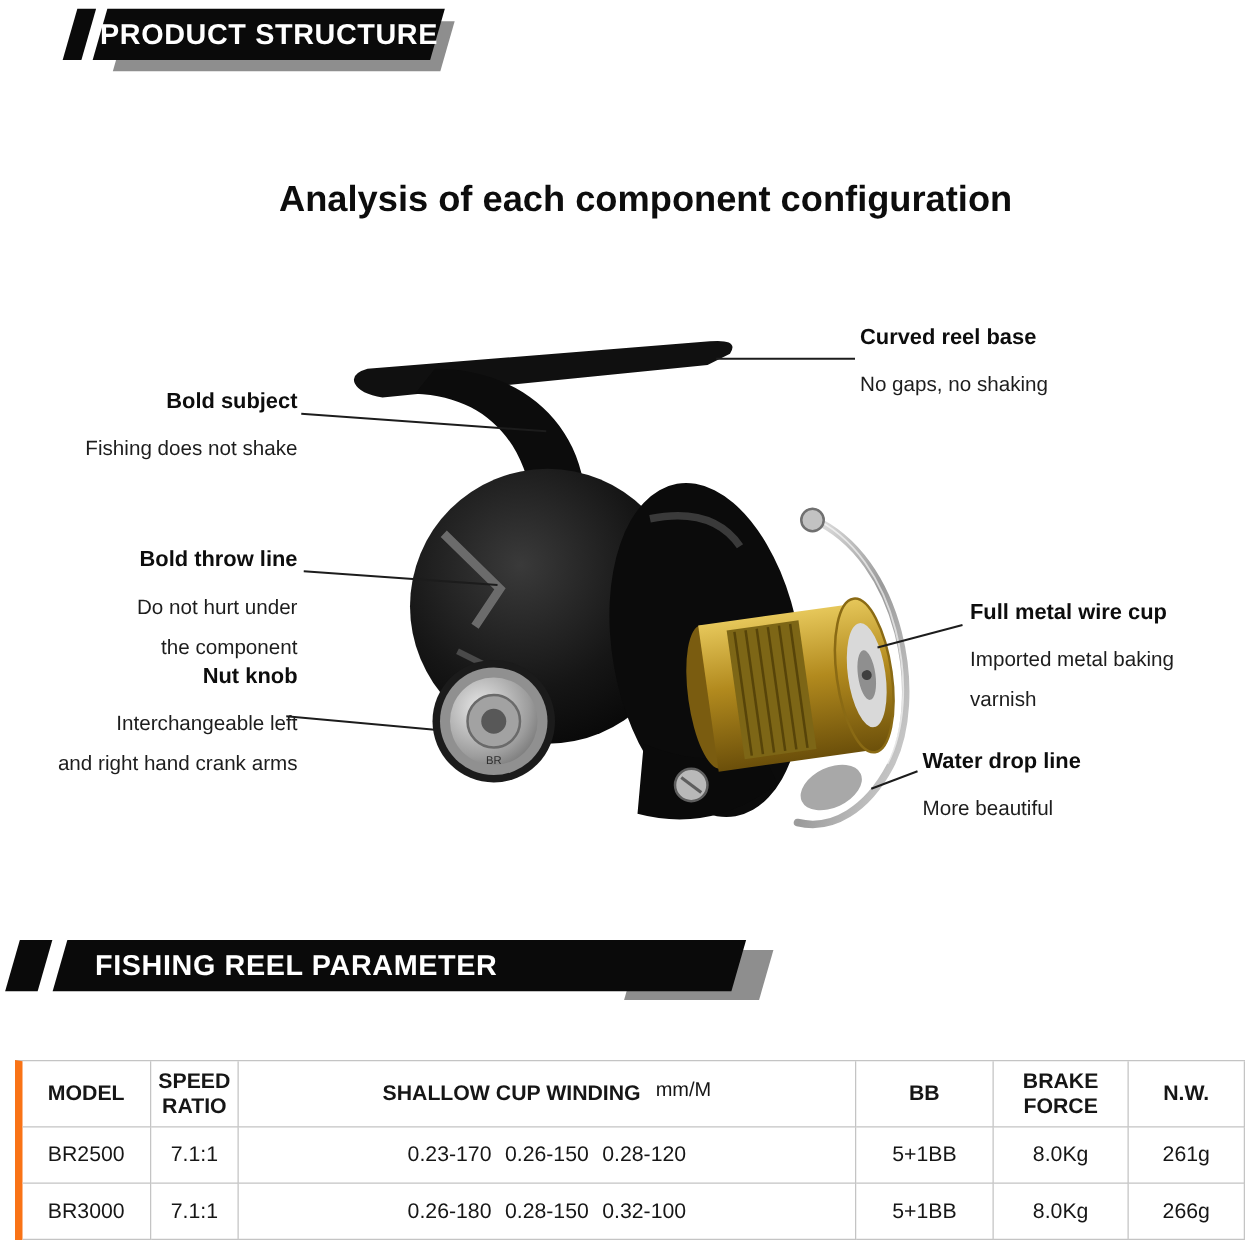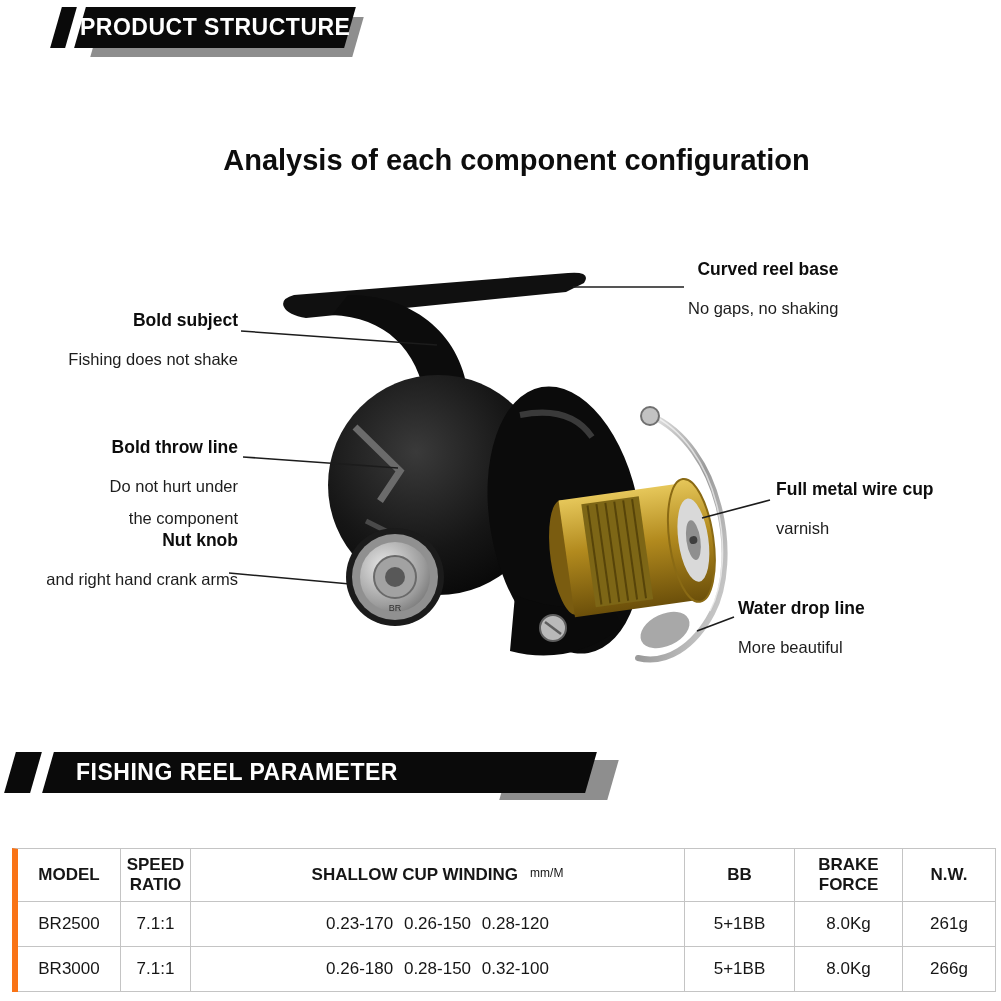--- a/index.html
+++ b/index.html
@@ -14,42 +14,42 @@
   .b-main{display:flex;align-items:center;justify-content:center;z-index:2;}
   .b-main.align-left{justify-content:flex-start;padding-left:28px;}
   .b-main span{transform:skewX(16deg);color:#fff;font-size:23px;font-weight:700;letter-spacing:.5px;white-space:nowrap;}
   
   .page-title{position:absolute;top:128px;left:0;width:100%;text-align:center;
     font-size:29px;font-weight:700;color:#0d0d0d;margin:16px;}
   
   .co{position:absolute;}
   .co-left{right:763px;text-align:right;}
   .co-right{text-align:left;}
-  .co-title{font-size:17.5px;font-weight:700;color:#0d0d0d;margin-bottom:12px;white-space:nowrap;text-align:right;}
+  .co-title{font-size:17.5px;font-weight:700;color:#0d0d0d;margin-bottom:12px;white-space:nowrap;}
   .co-line{font-size:16.5px;line-height:32px;color:#1d1d1d;white-space:nowrap;}
   
   .overlay{position:absolute;left:0;top:0;pointer-events:none;}
   .reel{position:absolute;left:270px;top:265px;}
   
   .spec-table{
     position:absolute;left:12px;top:848px;width:978px;
     display:grid;
     grid-template-columns:103px 70px 494px 110px 108px 93px;
     grid-template-rows:53px 45px 45px;
     border-top:1px solid #c4c4c4;border-left:6px solid #f97316;
   }
   .tr{display:contents;}
   .th,.td{
     display:flex;align-items:center;justify-content:center;text-align:center;
     border-right:1px solid #c4c4c4;border-bottom:1px solid #c4c4c4;
     font-size:17px;color:#161616;line-height:1.2;
   }
   .th{font-weight:700;}
   .hdr-narrow{display:inline-block;max-width:64px;}
-  .unit{font-size:12px;font-weight:400;margin-left:12px;position:relative;top:-2px;}
+  .unit{font-size:16px;font-weight:400;margin-left:12px;position:relative;top:-2px;}
   .td-winding{word-spacing:6px;}
 </style>
 </head>
 <body>
 
 <div class="banner" style="top:7px">
   <div class="b-frag" style="left:56px;width:15px"></div>
   <div class="b-accent" style="left:96px;top:10px;width:262px"></div>
   <div class="b-main" style="left:80px;width:270px">
     <span>PRODUCT STRUCTURE</span>
@@ -153,30 +153,32 @@
 </div>
 
 <div class="co co-left" style="top:437px">
   <div class="co-title">Bold throw line</div>
   <div class="co-line">Do not hurt under</div>
   <div class="co-line">the component</div>
 </div>
 
 <div class="co co-left" style="top:530px">
   <div class="co-title">Nut knob</div>
+  <div class="co-line">Interchangeable left</div>
   <div class="co-line">and right hand crank arms</div>
 </div>
 
 <div class="co co-right" style="left:688px;top:259px">
   <div class="co-title">Curved reel base</div>
   <div class="co-line">No gaps, no shaking</div>
 </div>
 
 <div class="co co-right" style="left:776px;top:479px">
   <div class="co-title">Full metal wire cup</div>
+  <div class="co-line">Imported metal baking</div>
   <div class="co-line">varnish</div>
 </div>
 
 <div class="co co-right" style="left:738px;top:598px">
   <div class="co-title">Water drop line</div>
   <div class="co-line">More beautiful</div>
 </div>
 
 <div class="banner" style="top:752px">
   <div class="b-frag" style="left:10px;width:26px"></div>

